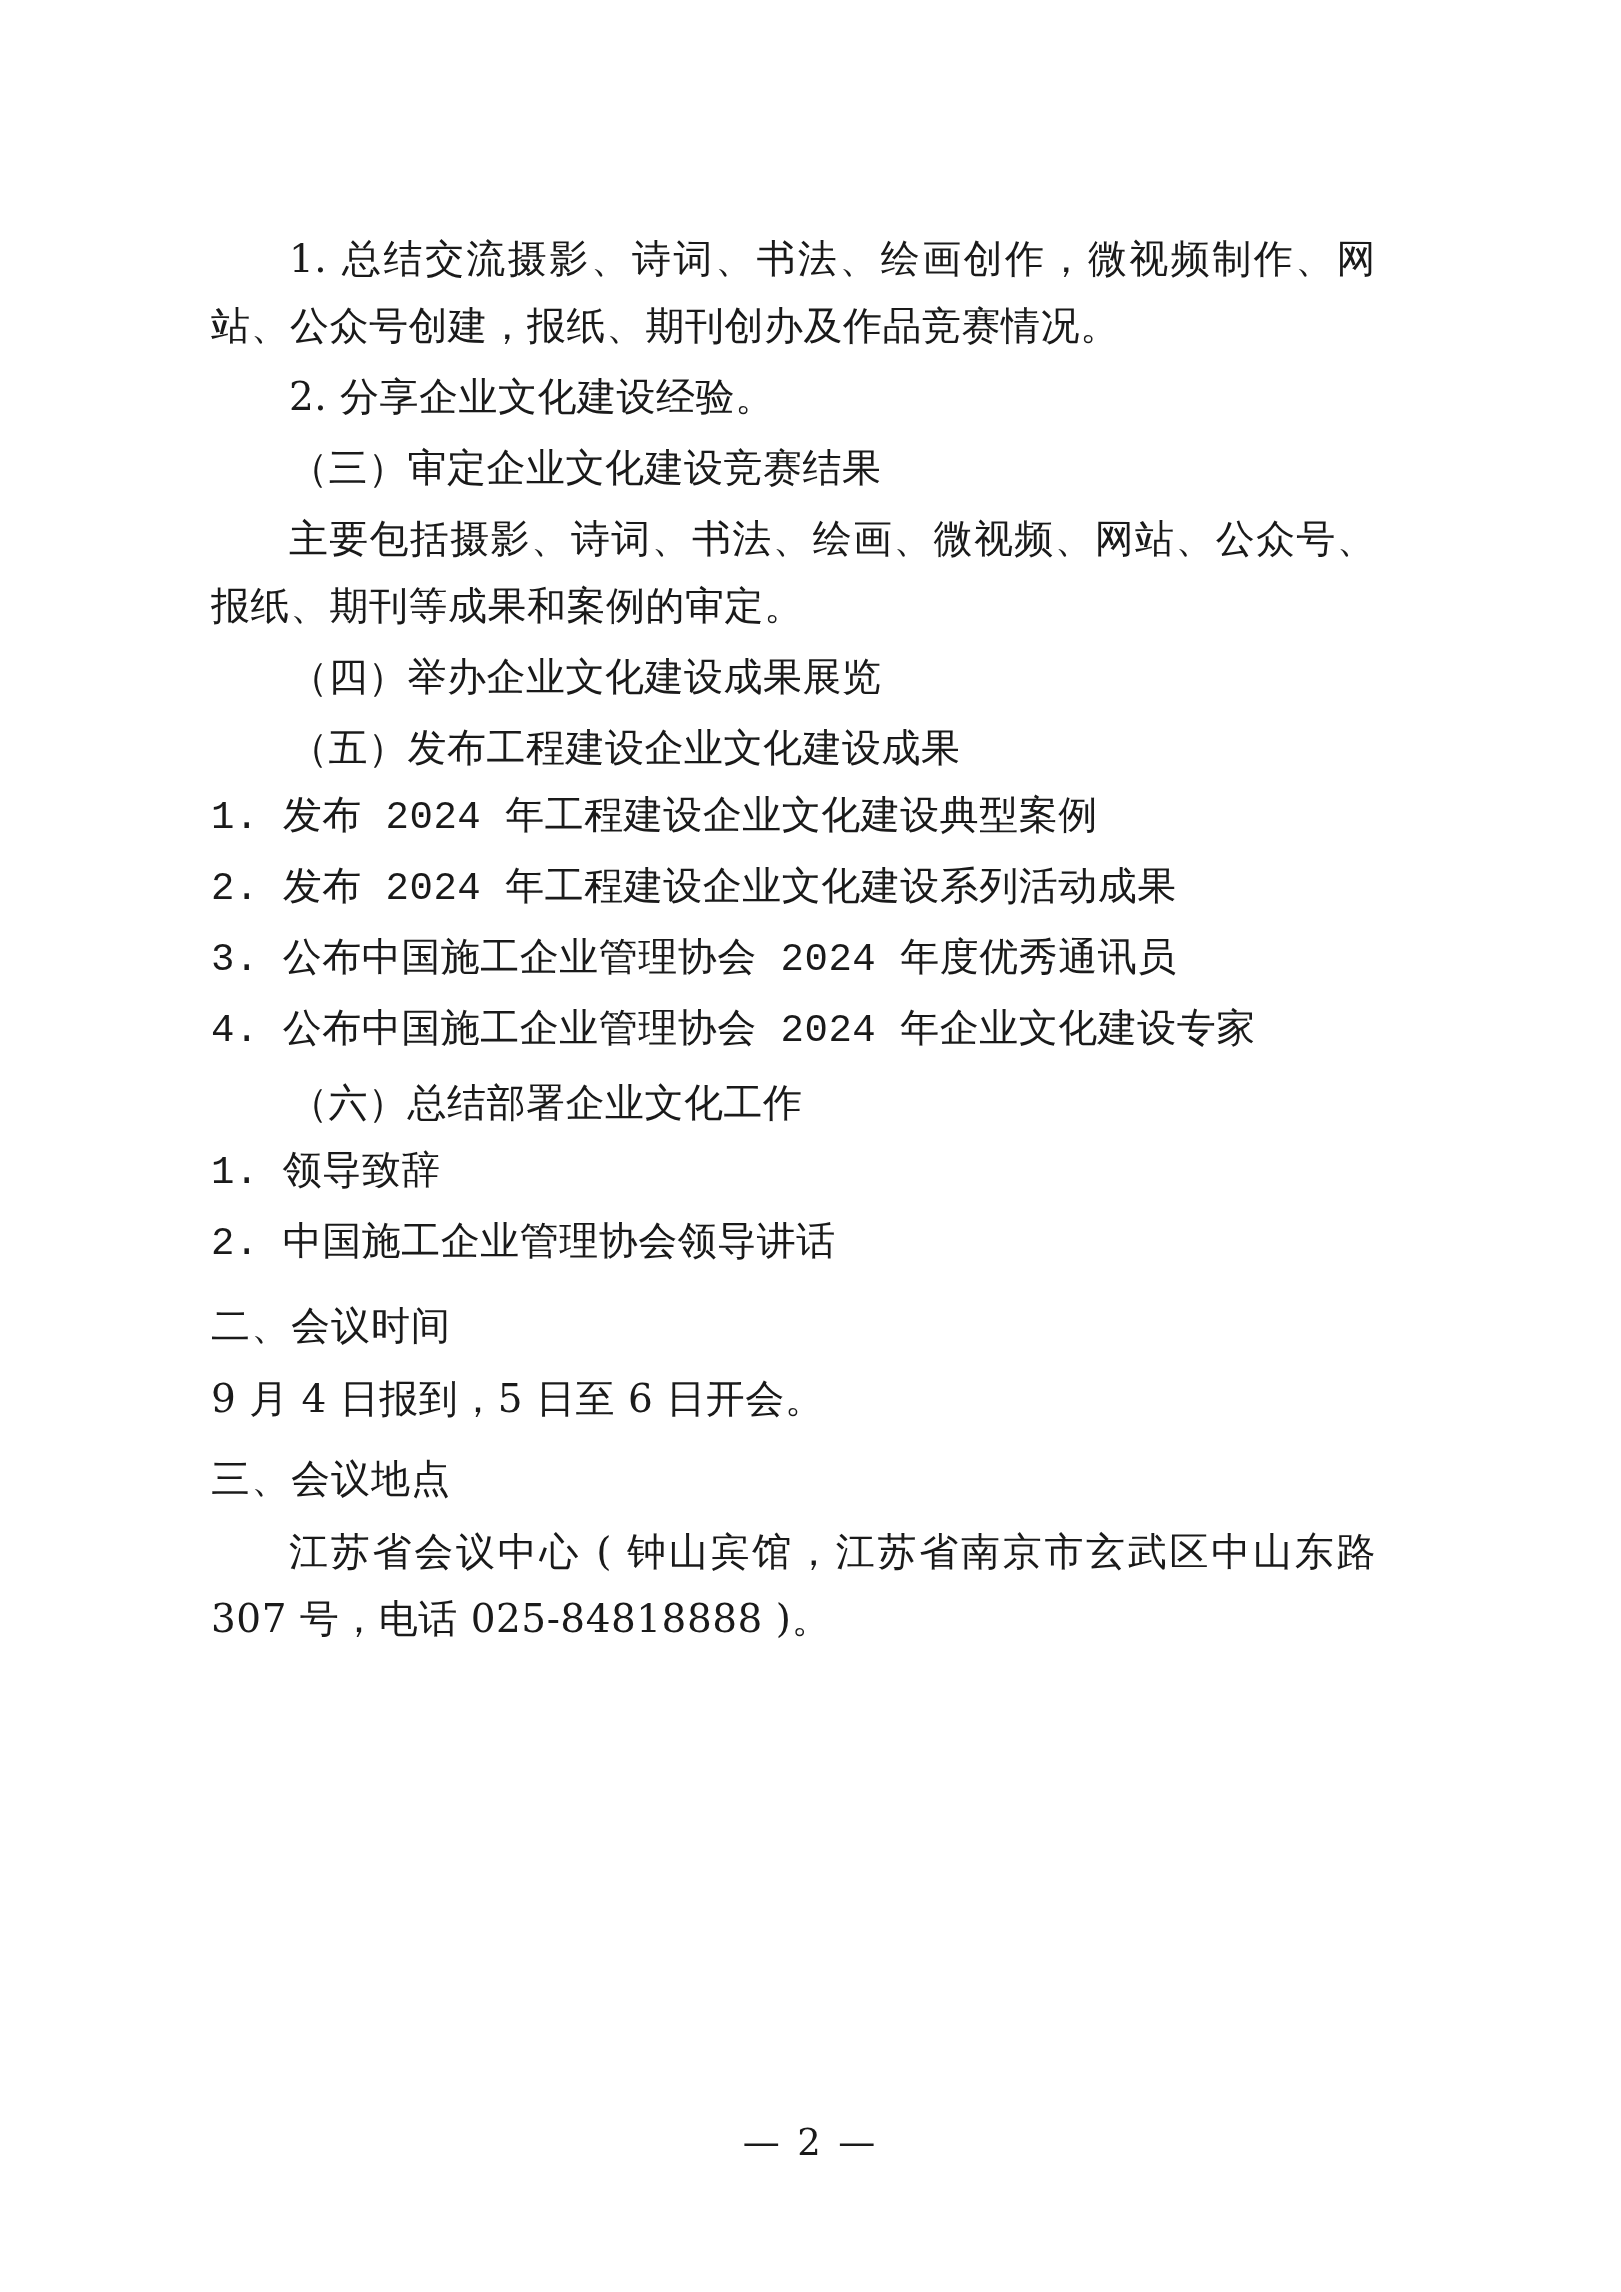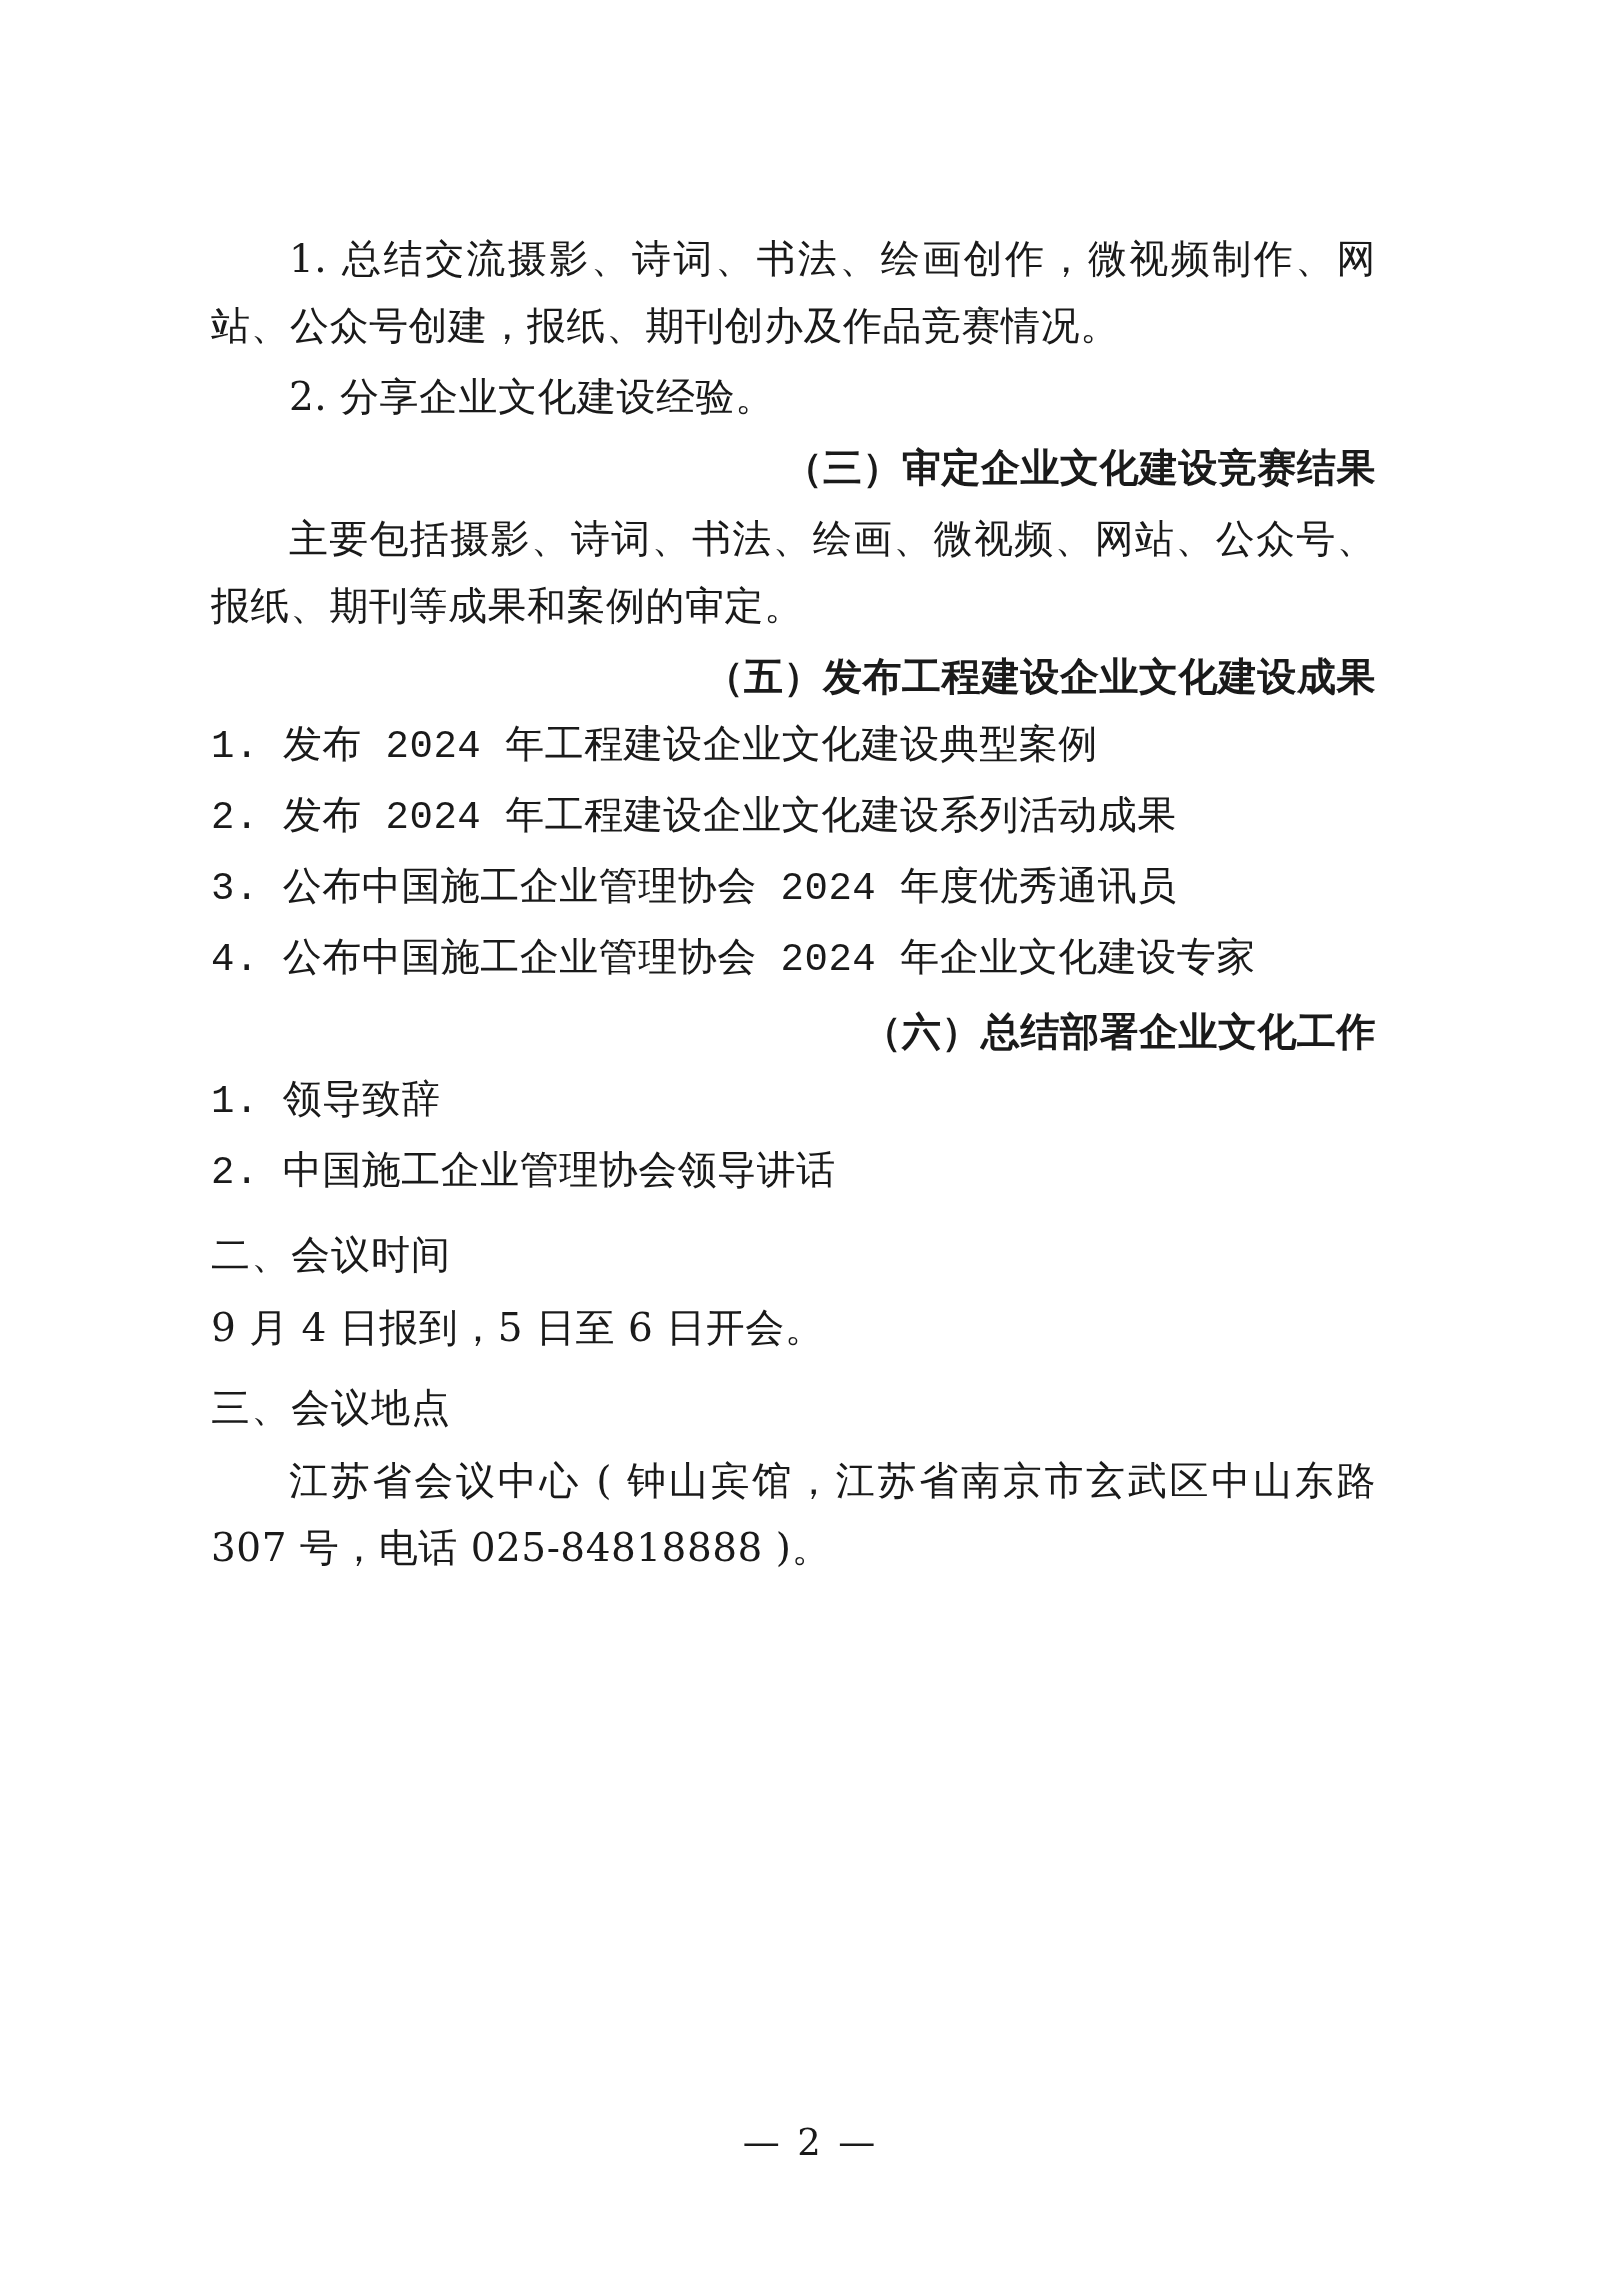--- a/index.html
+++ b/index.html
@@ -31,22 +31,21 @@
   }
   .para {
     margin: 0 0 3.9px 0;
     text-indent: 2em;
     text-align: justify;
     white-space: normal;
   }
   .heading {
     margin: 0 0 3.9px 0;
     text-indent: 2em;
-    font-weight: 700;
-    text-align: right;
+    font-weight: 400;
   }
   .section-heading {
     margin: 13.7px 0 5.9px 0;
     text-indent: 0;
     font-weight: 400;
     letter-spacing: 1px;
   }
   .sub-line {
     margin: 0 0 3.9px 0;
     text-indent: 0;
@@ -75,20 +74,21 @@
   <div class="doc-body">
 
     <p class="para">1. 总结交流摄影、诗词、书法、绘画创作，微视频制作、网站、公众号创建，报纸、期刊创办及作品竞赛情况。</p>
 
     <p class="para">2. 分享企业文化建设经验。</p>
 
     <p class="heading">（三）审定企业文化建设竞赛结果</p>
 
     <p class="para">主要包括摄影、诗词、书法、绘画、微视频、网站、公众号、报纸、期刊等成果和案例的审定。</p>
 
+    <p class="heading">（四）举办企业文化建设成果展览</p>
 
 
     <p class="heading">（五）发布工程建设企业文化建设成果</p>
 
     <p class="numbered">1. 发布 2024 年工程建设企业文化建设典型案例</p>
     <p class="numbered">2. 发布 2024 年工程建设企业文化建设系列活动成果</p>
     <p class="numbered">3. 公布中国施工企业管理协会 2024 年度优秀通讯员</p>
     <p class="numbered">4. 公布中国施工企业管理协会 2024 年企业文化建设专家</p>
 
     <p class="heading">（六）总结部署企业文化工作</p>

